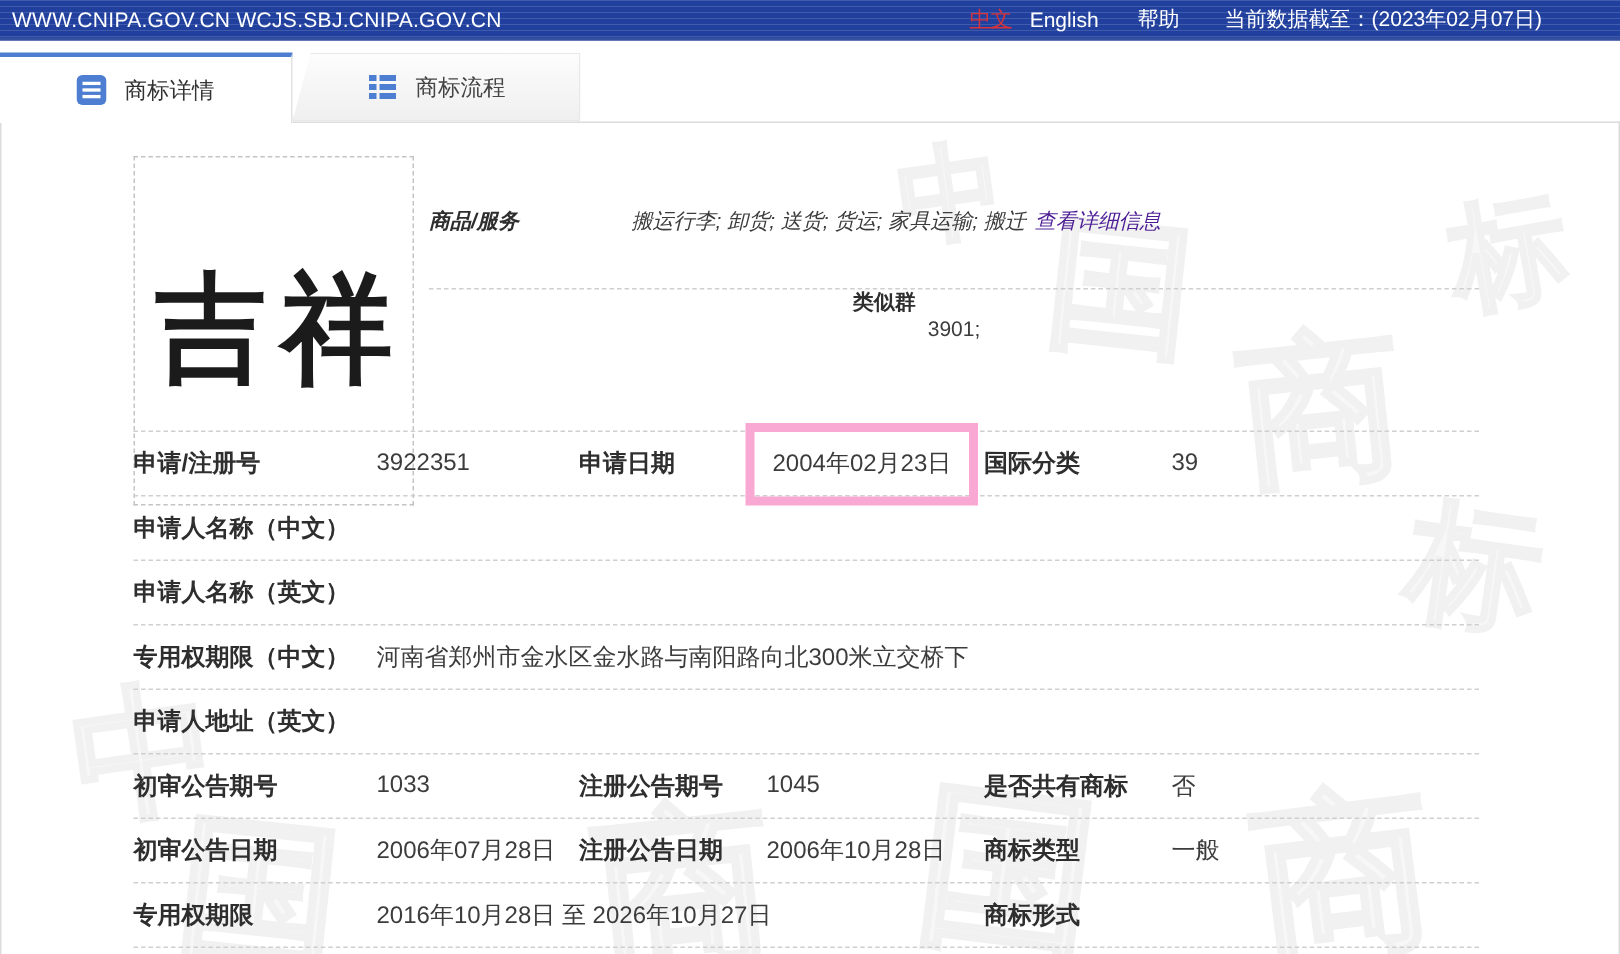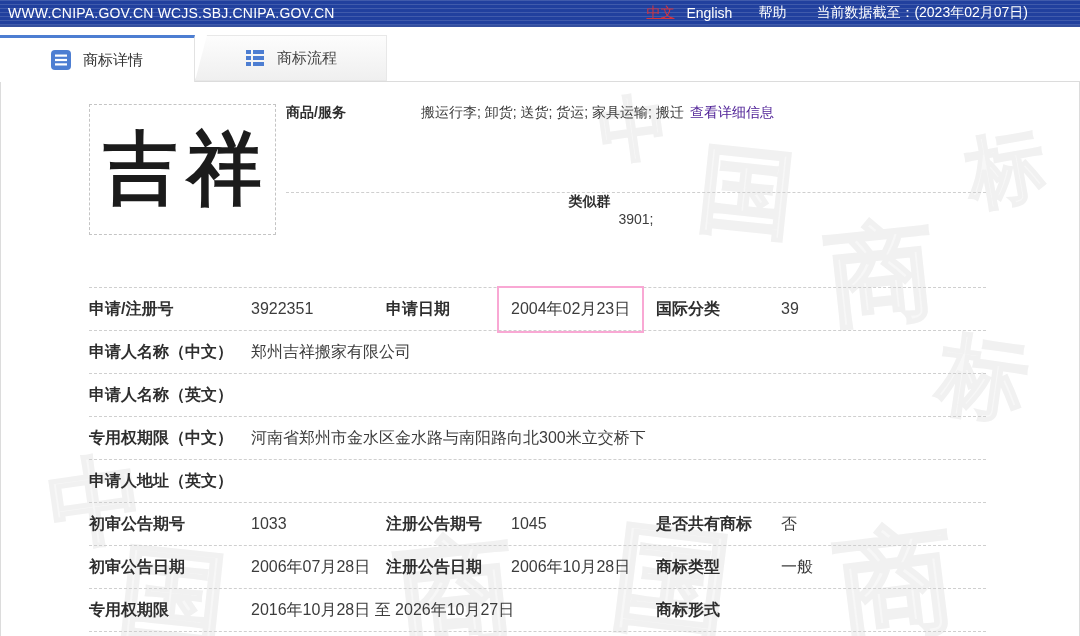--- a/index.html
+++ b/index.html
@@ -43,47 +43,47 @@
     position:relative; height:555px; background:#fff;
     border:1px solid #dcdcdc; border-bottom:none; overflow:hidden;
   }
   .wm{ position:absolute; font-weight:bold; line-height:1;
        color:#f7f7f7; -webkit-text-stroke:2px #f1f1f1;
        font-family:"DejaVu Sans",sans-serif; pointer-events:none; z-index:0; }
   .content{ position:relative; z-index:1; }
 
   .top-section{ position:absolute; left:88px; top:22px; display:flex; }
   .tm-image{
-    width:187px; height:131px; border:1px dashed #c4c4c4;
+    width:187px; height:233px; border:1px dashed #c4c4c4;
     display:flex; align-items:center; justify-content:center;
     background:#fff; position:relative;
   }
   .tm-image .mark{
     font-family:"DejaVu Serif","Liberation Serif",serif;
     font-weight:900; font-size:74px; color:#1b1b1b; letter-spacing:10px;
     padding-left:10px; transform:scaleY(1.08);
   }
   .top-rows{ margin-left:10px; width:700px; font-size:14px; }
   .goods-row{ height:89px; border-bottom:1px dashed #cfcfcf;
-              display:flex; align-items:flex-start; }
+              display:flex; align-items:center;font-style:italic; }
   .group-row{ height:94px; display:flex; align-items:center;flex-direction:column; }
   .t-label{ width:135px; font-weight:bold; color:#2e2e2e; flex:none; }
   .t-value{ color:#3c3c3c; }
   .detail-link{ margin-left:6px; color:#4c1d95; cursor:pointer; text-decoration:none; }
 
   
   .rows{ position:absolute; left:88px; top:205px; width:897px;
          border-top:1px dashed #cfcfcf; font-size:16px; }
   .row{ height:43px; border-bottom:1px dashed #cfcfcf;
         display:grid; align-items:center; }
   .row.cols6{ grid-template-columns:162px 135px 125px 145px 125px 1fr; }
   .row.cols2{ grid-template-columns:162px 1fr; }
   .lbl{ font-weight:bold; color:#2e2e2e; }
   .val{ color:#3c3c3c; }
-  .date-box{ display:inline-block; border:2px solid #f9a8d4;
+  .date-box{ display:inline-block; border:6px solid #f9a8d4;
              padding:11px 12px 11px 12px; margin:-13px 0 -13px -14px; }
 </style>
 </head>
 <body>
 
 <header class="topbar">
   <span class="topbar-left">WWW.CNIPA.GOV.CN WCJS.SBJ.CNIPA.GOV.CN</span>
   <nav class="topbar-right">
     <span class="lang-zh">中文</span>
     <span class="lang-en">English</span>
@@ -158,21 +158,20 @@
         <span class="lbl">申请/注册号</span>
         <span class="val">3922351</span>
         <span class="lbl">申请日期</span>
         <span class="val"><span class="date-box">2004年02月23日</span></span>
         <span class="lbl">国际分类</span>
         <span class="val">39</span>
       </div>
 
       <div class="row cols2">
         <span class="lbl">申请人名称（中文）</span>
-        <span class="val">郑州吉祥搬家有限公司</span>
       </div>
 
       <div class="row cols2">
         <span class="lbl">申请人名称（英文）</span>
         <span class="val"></span>
       </div>
 
       <div class="row cols2">
         <span class="lbl">专用权期限（中文）</span>
         <span class="val">河南省郑州市金水区金水路与南阳路向北300米立交桥下</span>

